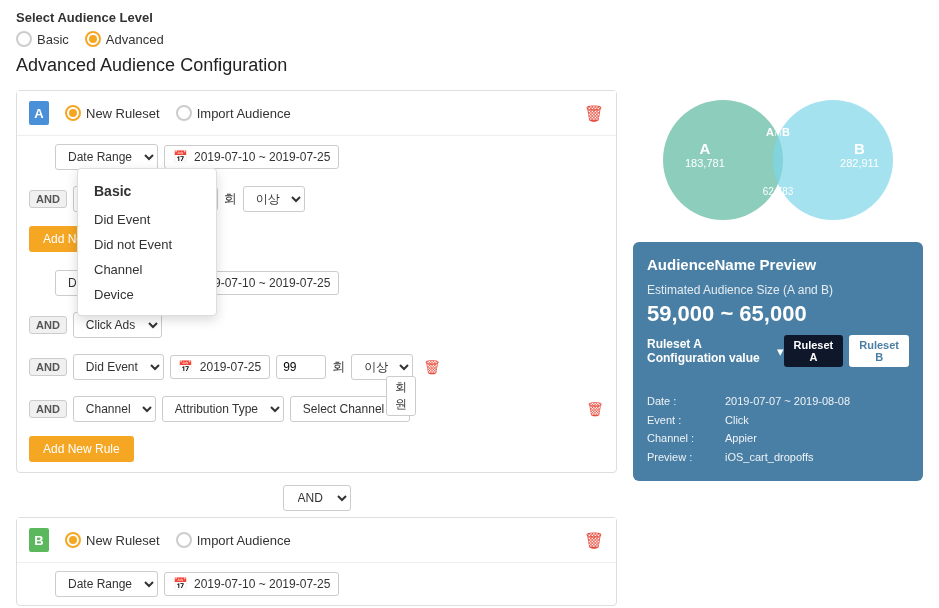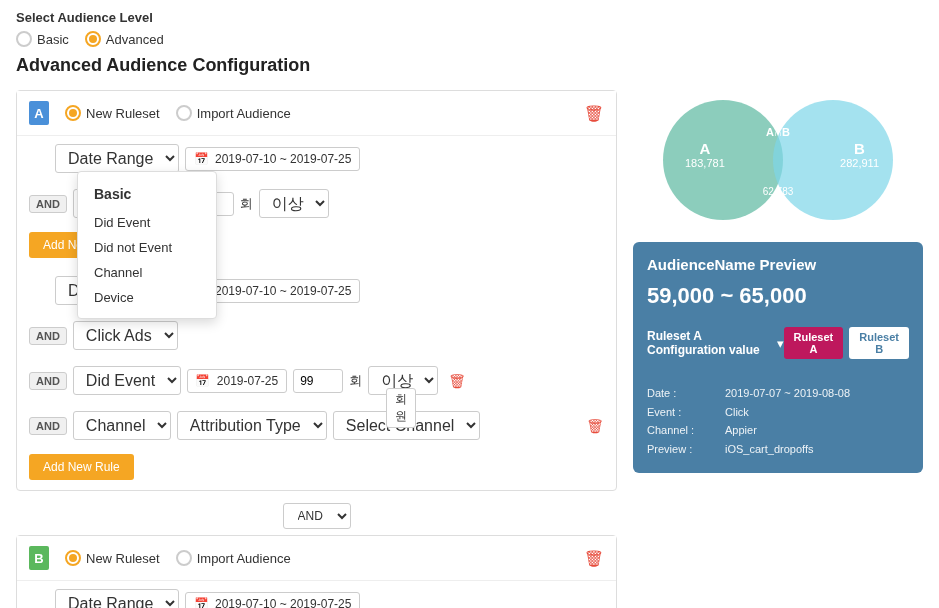--- a/index.html
+++ b/index.html
@@ -12,35 +12,35 @@
     .radio-circle { width: 16px; height: 16px; border-radius: 50%; border: 2px solid #ccc; display: flex; align-items: center; justify-content: center; }
     .radio-circle.selected { border-color: #f5a623; }
     .radio-circle.selected::after { content: ''; width: 8px; height: 8px; border-radius: 50%; background: #f5a623; }
 
     
     .main-layout { display: flex; gap: 16px; }
     .left-panel { flex: 1; min-width: 0; }
     .right-panel { width: 290px; flex-shrink: 0; }
 
     
-    .section-title { font-size: 18px; font-weight: 700; margin-bottom: 14px; color: #222; }
+    .section-title { font-size: 18px; font-weight: 400; margin-bottom: 14px; color: #222; }
 
     
     .ruleset-card { border: 1px solid #ddd; border-radius: 4px; margin-bottom: 12px; position: relative; }
     .ruleset-header { display: flex; align-items: center; gap: 16px; padding: 10px 12px; border-bottom: 1px solid #eee; background: #fff; }
     .ruleset-label { width: 20px; height: 24px; background: #4a90d9; color: #fff; display: flex; align-items: center; justify-content: center; font-weight: 700; font-size: 13px; border-radius: 2px; flex-shrink: 0; }
     .ruleset-label.green { background: #5bb85d; }
     .ruleset-options { display: flex; align-items: center; gap: 16px; flex: 1; }
     .delete-btn { margin-left: auto; color: #e74c3c; font-size: 16px; cursor: pointer; background: none; border: none; }
 
     
     .rule-row { display: flex; align-items: center; gap: 6px; padding: 8px 12px; }
     .and-badge { background: #f0f0f0; border: 1px solid #ccc; border-radius: 3px; padding: 2px 6px; font-size: 11px; font-weight: 600; color: #555; flex-shrink: 0; }
 
-    select, .select-like { border: 1px solid #ccc; border-radius: 3px; padding: 4px 8px; font-size: 16px; color: #333; background: #fff; cursor: pointer; appearance: auto; }
+    select, .select-like { border: 1px solid #ccc; border-radius: 3px; padding: 4px 8px; font-size: 12px; color: #333; background: #fff; cursor: pointer; appearance: auto; }
 
     .date-input { border: 1px solid #ccc; border-radius: 3px; padding: 4px 8px; font-size: 12px; color: #333; background: #fff; display: flex; align-items: center; gap: 6px; }
     .date-icon { color: #888; font-size: 12px; }
 
     input[type="number"] { border: 1px solid #ccc; border-radius: 3px; padding: 4px 6px; font-size: 12px; width: 50px; }
 
     .add-rule-btn { background: #f5a623; color: #fff; border: none; border-radius: 3px; padding: 6px 14px; font-size: 12px; cursor: pointer; margin: 6px 12px 10px 12px; }
 
     
     .and-connector { display: flex; align-items: center; justify-content: center; margin: 6px 0; }
@@ -55,26 +55,26 @@
     
     .venn-container { display: flex; align-items: center; justify-content: center; margin-bottom: 12px; position: relative; height: 140px; }
     .venn-circle { position: absolute; border-radius: 50%; opacity: 0.7; }
     .venn-circle-a { width: 120px; height: 120px; background: #5bb8a0; left: 30px; top: 10px; }
     .venn-circle-b { width: 120px; height: 120px; background: #7dd5e8; right: 30px; top: 10px; }
 
     
     .audience-preview { background: #4a7fa5; border-radius: 6px; padding: 14px; color: #fff; }
     .preview-title { font-size: 15px; font-weight: 700; margin-bottom: 10px; }
     .preview-subtitle { font-size: 12px; opacity: 0.85; margin-bottom: 4px; }
-    .preview-size { font-size: 22px; font-weight: 700; margin-bottom: 18px; }
+    .preview-size { font-size: 22px; font-weight: 700; margin-bottom: 8px; }
     .ruleset-config { display: flex; align-items: center; justify-content: space-between; margin-bottom: 25px; }
     .ruleset-config-label { font-size: 12px; font-weight: 600; }
     .ruleset-buttons { display: flex; gap: 6px; }
     .ruleset-btn { background: #fff; color: #4a7fa5; border: none; border-radius: 3px; padding: 4px 10px; font-size: 11px; cursor: pointer; font-weight: 600; }
-    .ruleset-btn.active { background: #be185d; color: #fff; }
+    .ruleset-btn.active { background: #0f172a; color: #fff; }
     .config-details { font-size: 11px; opacity: 0.9; line-height: 1.7; }
     .config-row { display: flex; gap: 8px; }
     .config-key { width: 70px; flex-shrink: 0; }
     .config-val { flex: 1; }
 
     
     .select-publisher { display: flex; align-items: center; gap: 6px; }
   </style>
 </head>
 <body>
@@ -266,20 +266,21 @@
           <div style="font-size:10px;margin-top:48px;">62,783</div>
         </div>
         <div style="position:absolute; right: 44px; top: 50px; text-align:center; color:#fff; z-index:5;">
           <div style="font-size:15px; font-weight:700;">B</div>
           <div style="font-size:11px;">282,911</div>
         </div>
       </div>
 
       <div class="audience-preview">
         <div class="preview-title">AudienceName Preview</div>
+        <div class="preview-subtitle">Estimated Audience Size (A and B)</div>
         <div class="preview-size">59,000 ~ 65,000</div>
 
         <div class="ruleset-config">
           <div style="display:flex; align-items:center; gap:4px;">
             <span class="ruleset-config-label">Ruleset A Configuration value</span>
             <span>▾</span>
           </div>
           <div class="ruleset-buttons">
             <button class="ruleset-btn active">Ruleset A</button>
             <button class="ruleset-btn">Ruleset B</button>

